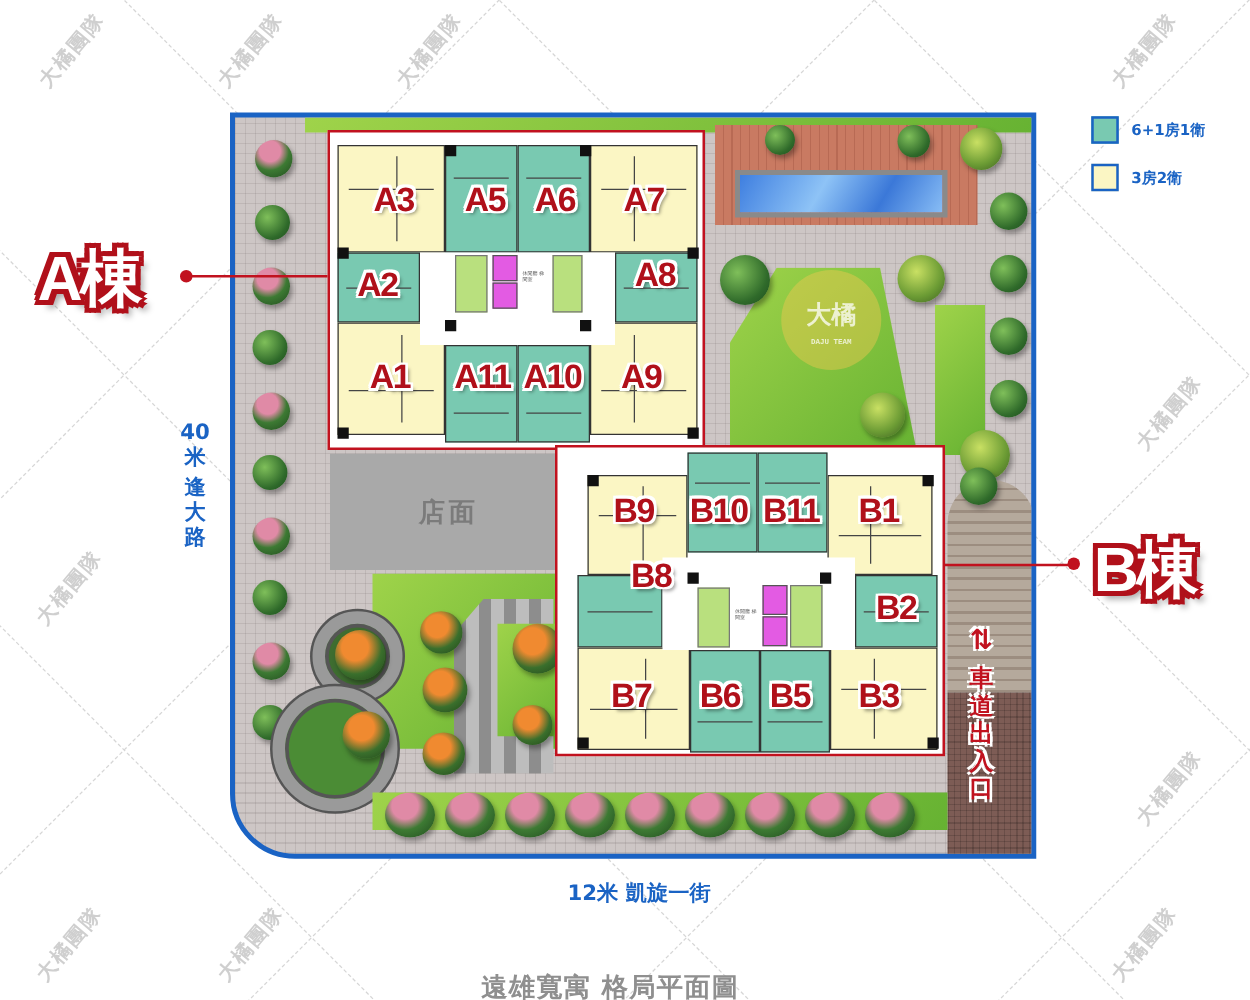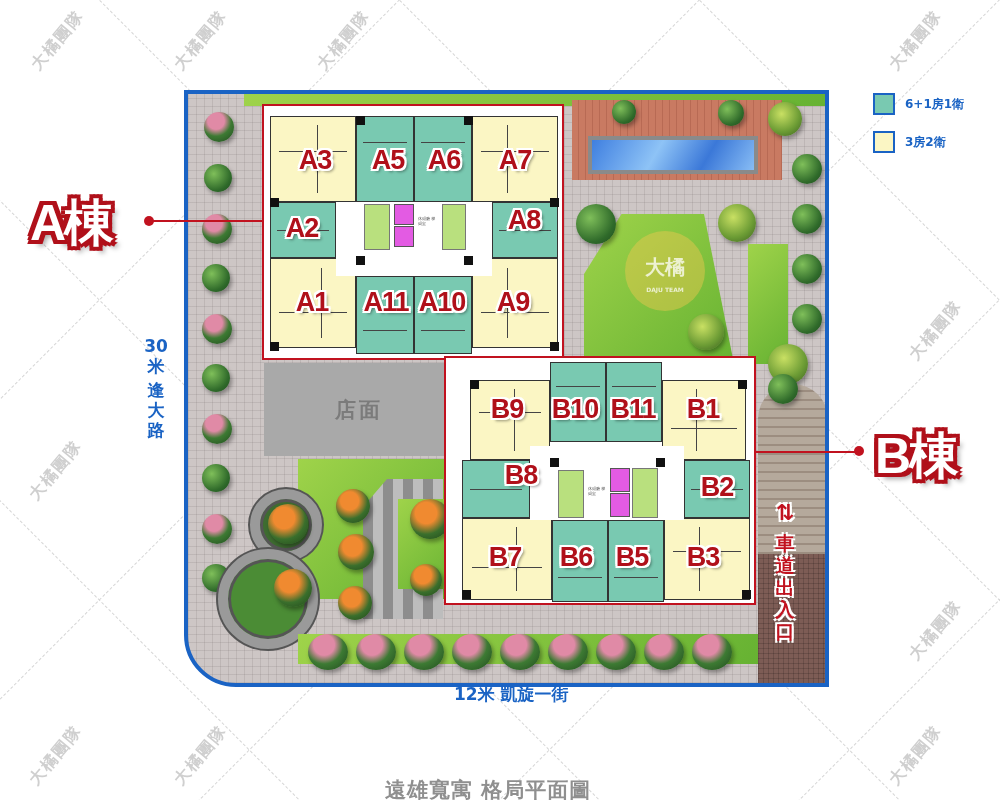--- a/index.html
+++ b/index.html
@@ -69,21 +69,21 @@
     .caption { position: absolute; color: #8f8f8f; font-weight: bold; font-size: 21px; letter-spacing: 1px; margin-top: 24px; }
 
     .car-entry { position: absolute; left: 772px; top: 502px; width: 26px; text-align: center; color: #c1121f; font-weight: bold; font-size: 19px; line-height: 22px;
       text-shadow: -2px -2px 0 #fff, 2px -2px 0 #fff, -2px 2px 0 #fff, 2px 2px 0 #fff; }
 
     .legend { position: absolute; left: 873px; top: 92px; }
     .legend-row { display: flex; align-items: center; height: 24px; margin-bottom: 14px; }
     .legend-swatch { width: 22px; height: 22px; border: 2px solid #1a63c4; margin-right: 10px; }
     .legend-text { color: #1a63c4; font-size: 12px; font-weight: bold; }
 
-    .logo-wm { position: absolute; left: 625px; top: 231px; width: 80px; height: 80px; border-radius: 50%; background: rgba(240,200,80,.45); }
+    .logo-wm { position: absolute; left: 625px; top: 216px; width: 80px; height: 80px; border-radius: 50%; background: rgba(240,200,80,.45); font-family: Liberation Mono, monospace; }
     .logo-wm span { position: absolute; left: 50%; top: 45%; transform: translate(-50%,-50%); color: rgba(255,255,255,.75); font-size: 20px; font-weight: bold; }
     .logo-wm small { position: absolute; left: 50%; top: 72%; transform: translate(-50%,-50%); color: rgba(255,255,255,.75); font-size: 6px; font-weight: bold; white-space: nowrap; }
     .mini { position: absolute; font-size: 4px; color: #555; }
   </style>
 </head>
 <body>
 
 <div>
   <div class="wm-line" style="left:-200px;top:0;transform:rotate(45deg);"></div>
   <div class="wm-line" style="left:100px;top:0;transform:rotate(45deg);"></div>
@@ -297,43 +297,43 @@
   <div class="col" style="left:292px;top:22px;"></div>
   <div class="col" style="left:104px;top:100px;"></div>
   <div class="col" style="left:210px;top:100px;"></div>
   <div class="col" style="left:16px;top:232px;"></div>
   <div class="col" style="left:296px;top:232px;"></div>
 </div>
 <span class="ulabel" style="left:507px;top:409px;">B9</span>
 <span class="ulabel" style="left:575px;top:409px;">B10</span>
 <span class="ulabel" style="left:633px;top:409px;">B11</span>
 <span class="ulabel" style="left:703px;top:409px;">B1</span>
-<span class="ulabel" style="left:497px;top:475px;padding-left:48px;">B8</span>
+<span class="ulabel" style="left:497px;top:461px;padding-left:48px;">B8</span>
 <span class="ulabel" style="left:717px;top:487px;">B2</span>
 <span class="ulabel" style="left:505px;top:557px;">B7</span>
 <span class="ulabel" style="left:576px;top:557px;">B6</span>
 <span class="ulabel" style="left:632px;top:557px;">B5</span>
 <span class="ulabel" style="left:703px;top:557px;">B3</span>
 
 <span class="tower-label" style="left:30px;top:190px;">A棟</span>
 <div class="leader-dot" style="left:144px;top:216px;"></div>
 <div class="leader" style="left:150px;top:220px;width:112px;"></div>
 
 <span class="tower-label" style="left:875px;top:423px;">B棟</span>
 <div class="leader" style="left:756px;top:451px;width:102px;"></div>
 <div class="leader-dot" style="left:854px;top:446px;"></div>
 
 <div class="road-v" style="left:144px;top:336px;">
-  <div>30</div>
+  <div>40</div>
   <div>米</div>
   <div style="margin-top:4px;">逢</div>
   <div>大</div>
   <div>路</div>
 </div>
-<span class="road-h" style="left:454px;top:683px;">12米 凱旋一街</span>
+<span class="road-h" style="left:454px;top:703px;">12米 凱旋一街</span>
 
 <div class="car-entry">
   <div style="font-size:22px;margin-bottom:8px;">⇅</div>
   <div>車</div>
   <div>道</div>
   <div>出</div>
   <div>入</div>
   <div>口</div>
 </div>
 

